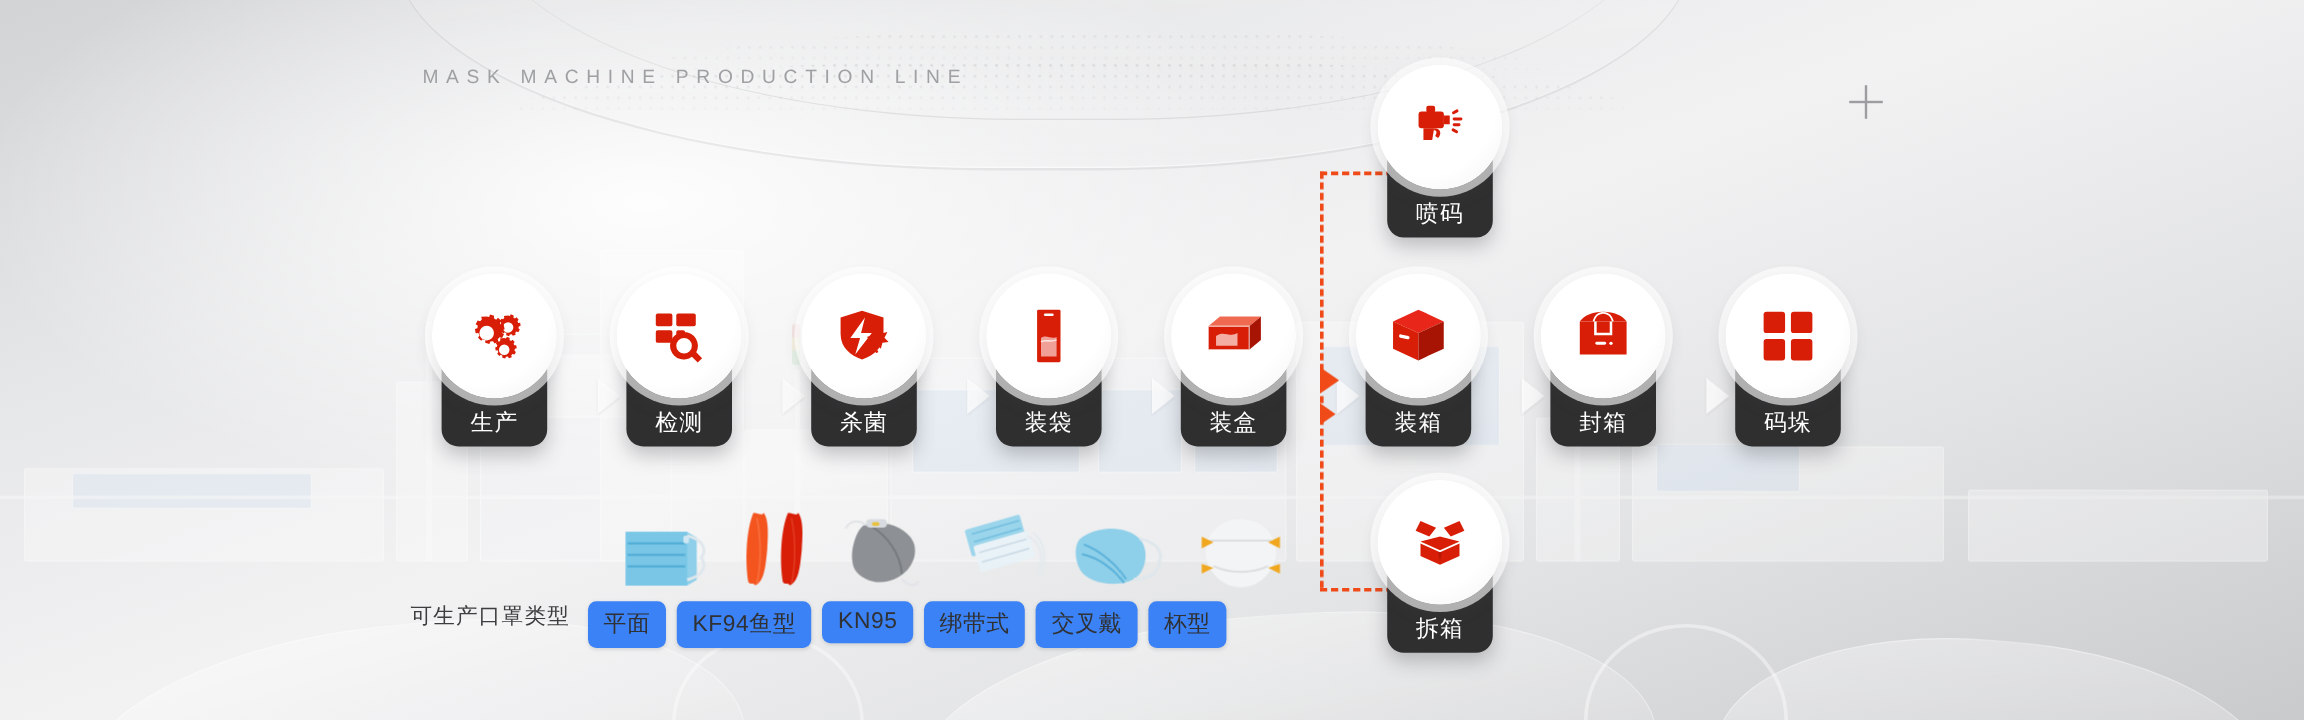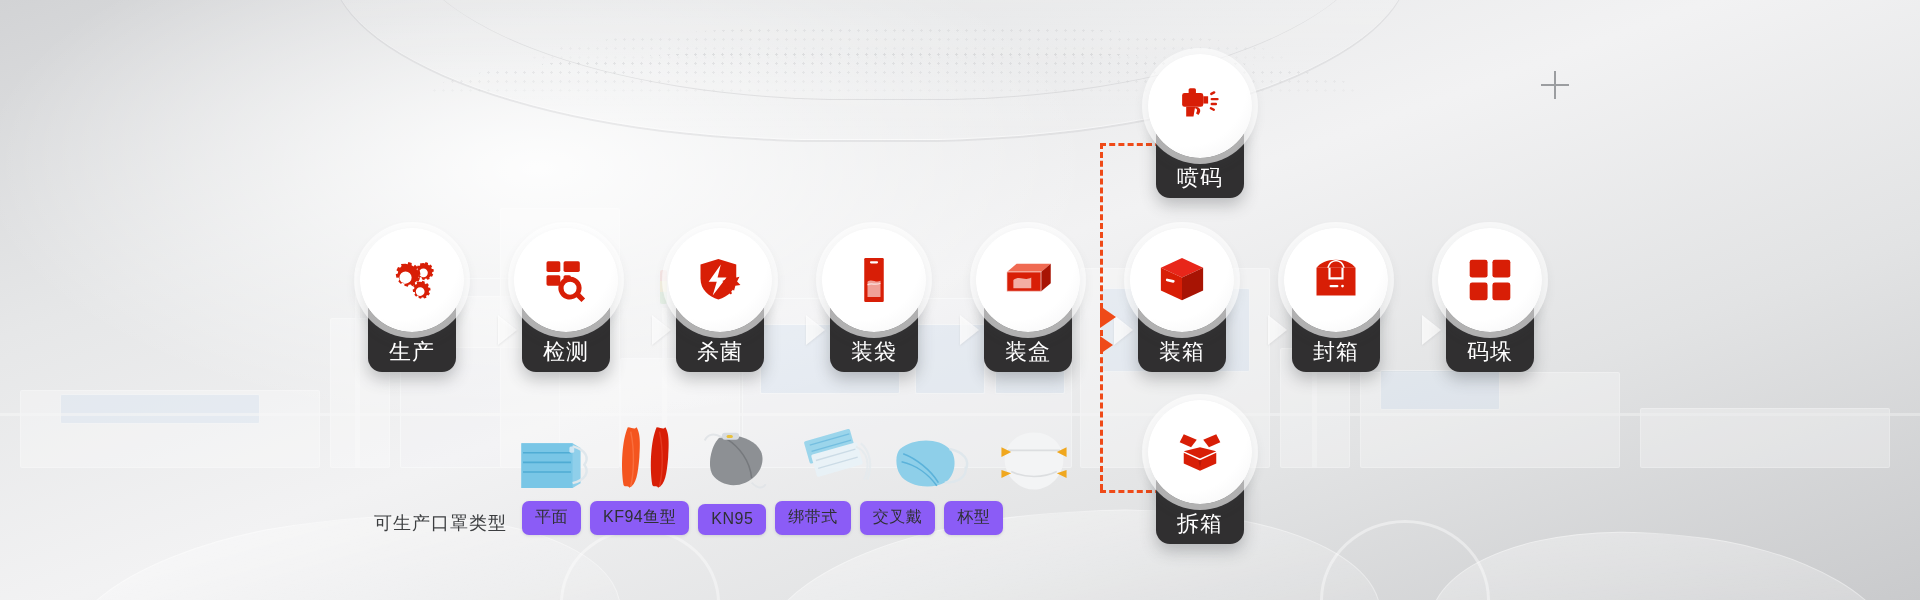--- a/index.html
+++ b/index.html
@@ -100,21 +100,21 @@
     position:absolute; left:0; top:0; width:104px; height:104px;
     border-radius:50%;
     background:radial-gradient(circle at 36% 30%, #ffffff 62%, #f2f2f3 100%);
     box-shadow:0 0 0 6px rgba(255,255,255,.62), 0 6px 14px rgba(70,72,76,.22);
     display:flex; align-items:center; justify-content:center;
   }
   .node .circle svg { width:52px; height:52px; display:block; }
   .node .label {
     position:absolute; left:0; top:104px; width:104px; height:40px;
     display:flex; align-items:center; justify-content:center;
-    color:#fff; font-size:22px; letter-spacing:1px; z-index:3;
+    color:#fff; font-size:19px; letter-spacing:1px; z-index:3;
   }
 
   
   .arrow-w {
     position:absolute; width:0; height:0;
     border-top:15px solid transparent; border-bottom:15px solid transparent;
     border-left:19px solid rgba(255,255,255,.78);
     filter:drop-shadow(0 1px 1px rgba(150,152,156,.25));
   }
 
@@ -129,25 +129,25 @@
   }
   .arrow-r.small {
     border-top-width:9px; border-bottom-width:9px; border-left-width:13px;
   }
 
   
   .gallery { position:absolute; left:512px; top:418px; width:500px; height:78px; }
   .m-item { position:absolute; bottom:0; }
 
   
-  .types-row { position:absolute; left:342px; top:501px; display:flex; align-items:flex-end; gap:9px;margin-left:32px; }
+  .types-row { position:absolute; left:342px; top:501px; display:flex; align-items:flex-start; gap:9px; }
   .types-label { font-size:18px; color:#3c3e40; letter-spacing:1px; margin-right:6px; }
   .chip {
-    background:#8b5cf6; border-radius:7px; padding:6px 13px 7px;
-    font-size:16px; color:#2f3133; letter-spacing:.5px;
+    background:#3b82f6; border-radius:7px; padding:6px 13px 7px;
+    font-size:19px; color:#2f3133; letter-spacing:.5px;
     box-shadow:0 1px 3px rgba(120,122,126,.22);
     white-space:nowrap;
   }
 </style>
 </head>
 <body>
 
 <div class="bg-layer">
 
   <div class="mask-arc"></div>
@@ -197,20 +197,21 @@
 
   </div>
   <div class="wm-ear" style="left:1320px; top:520px; width:170px; height:160px;"></div>
   <div class="wm-mask" style="left:1430px; top:534px; width:470px; height:180px; transform:rotate(5deg);">
     <div class="wm-pleat" style="top:30px;"></div>
     <div class="wm-pleat" style="top:62px;"></div>
   </div>
 </div>
 
 <div class="title-block">
+  <div class="title-sub">MASK MACHINE PRODUCTION LINE</div>
 </div>
 
 <div class="arrow-w" style="left:498px; top:315px;"></div>
 <div class="arrow-w" style="left:652px; top:315px;"></div>
 <div class="arrow-w" style="left:806px; top:315px;"></div>
 <div class="arrow-w" style="left:960px; top:315px;"></div>
 <div class="arrow-w" style="left:1114px; top:315px;"></div>
 <div class="arrow-w" style="left:1268px; top:315px;"></div>
 <div class="arrow-w" style="left:1422px; top:315px;"></div>
 

